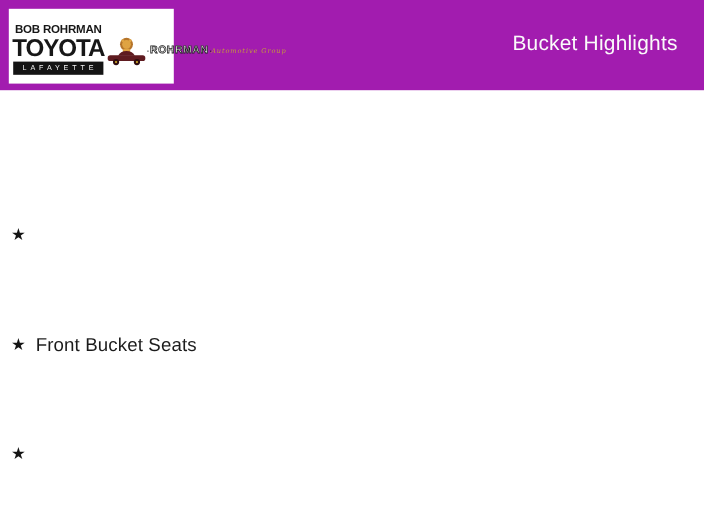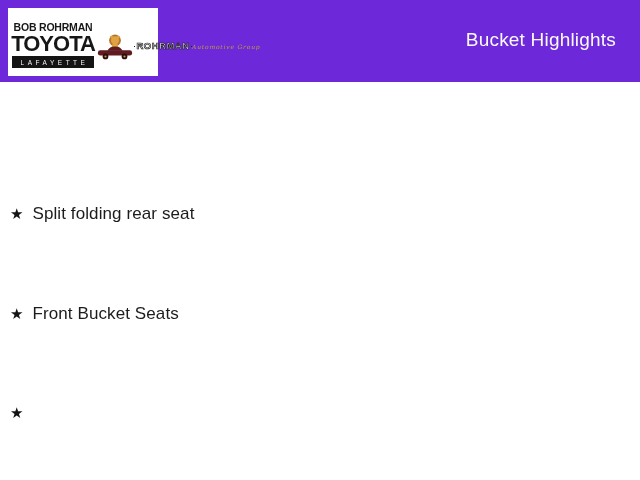--- a/index.html
+++ b/index.html
@@ -13,21 +13,21 @@
     position: relative;
     width: 640px;
     height: 480px;
     background: #ffffff;
   }
   
   .header {
     position: absolute;
     left: 0; top: 0;
     width: 640px; height: 82px;
-    background: #6d28d9;
+    background: #a21caf;
   }
   .header-title {
     position: absolute;
     right: 24px;
     top: 41px;
     transform: translateY(-54%);
     color: #fafafa;
     font-size: 19px;
     letter-spacing: 0.2px;
     white-space: nowrap;
@@ -186,21 +186,20 @@
         <div class="group-tagline">Automotive Group</div>
       </div>
     </div>
 
     <div class="header-title">Bucket Highlights</div>
   </div>
 
   <div class="list">
     <div class="item">
       <span class="star">★</span>
-      <span class="item-label">Split folding rear seat</span>
     </div>
     <div class="item">
       <span class="star">★</span>
       <span class="item-label">Front Bucket Seats</span>
     </div>
     <div class="item">
       <span class="star">★</span>
     </div>
 
   </div>

